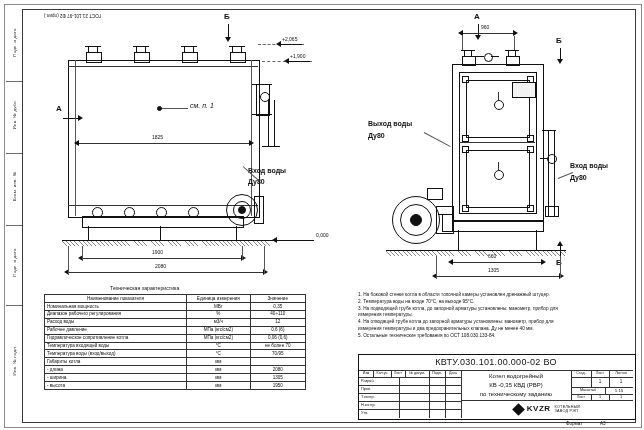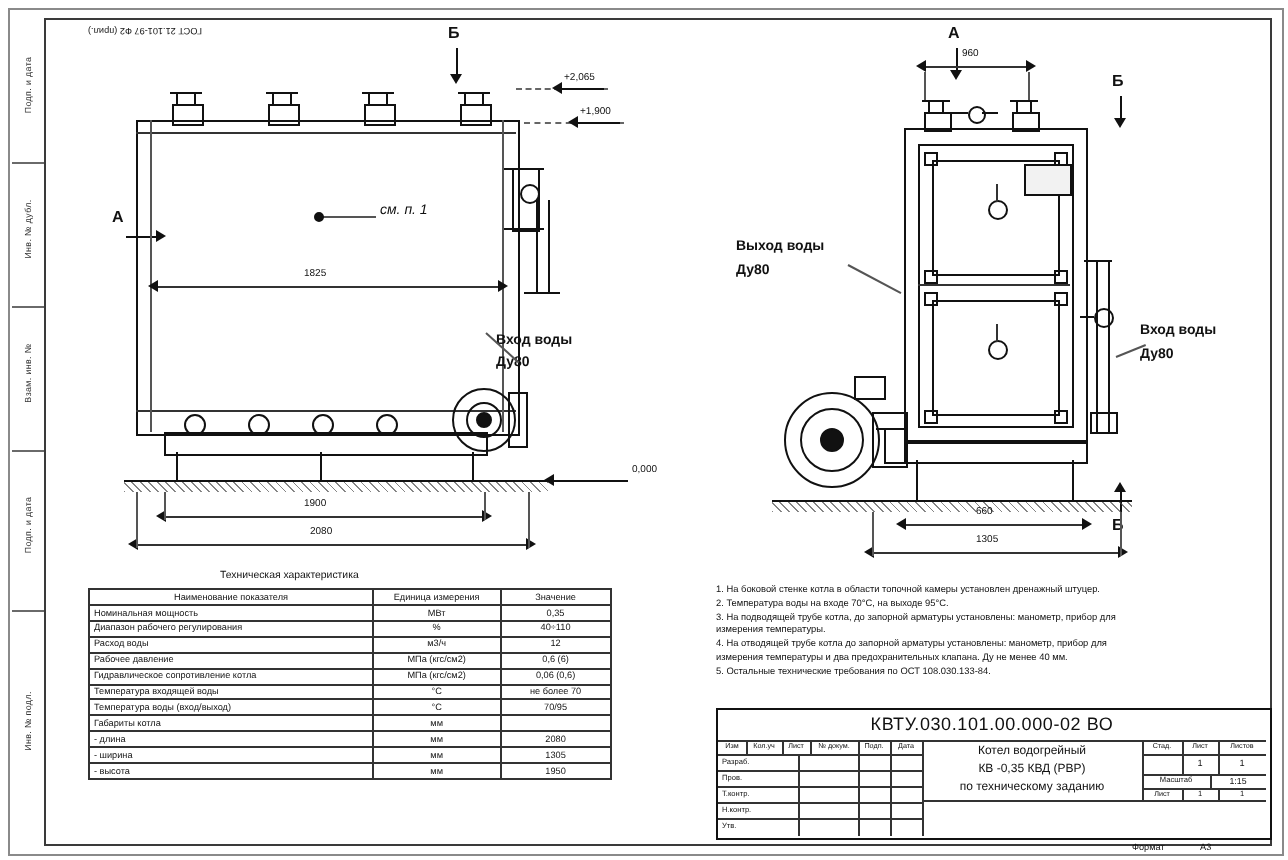--- a/index.html
+++ b/index.html
@@ -422,18 +422,26 @@
     <div class="cell" style="left:212px;top:22px;width:20px;height:10px;font-size:4.6px;"></div>
     <div class="cell" style="left:232px;top:22px;width:18px;height:10px;font-size:4.6px;">1</div>
     <div class="cell nb" style="left:250px;top:22px;width:24px;height:10px;font-size:4.6px;">1</div>
 
     <div class="cell" style="left:212px;top:32px;width:34px;height:7px;font-size:3.8px;">Масштаб</div>
     <div class="cell nb" style="left:246px;top:32px;width:28px;height:7px;font-size:4.4px;">1:15</div>
     <div class="cell" style="left:212px;top:39px;width:20px;height:6px;font-size:3.6px;">Лист</div>
     <div class="cell" style="left:232px;top:39px;width:18px;height:6px;font-size:3.8px;">1</div>
     <div class="cell nb" style="left:250px;top:39px;width:24px;height:6px;font-size:3.8px;">1</div>
 
+    <div class="cell nb bb" style="left:102px;top:45px;width:172px;height:18px;flex-direction:row;gap:4px;">
+      <span style="display:inline-block;width:9px;height:9px;background:#111;transform:rotate(45deg);"></span>
+      <span class="kvzr">KVZR</span>
+      <span style="display:flex;flex-direction:column;align-items:flex-start;">
+        <span class="kvzr-sub">КОТЕЛЬНЫЙ</span>
+        <span class="kvzr-sub">ЗАВОД РЭП</span>
+      </span>
+    </div>
   </div>
 
   <div class="t" style="left:566px;top:421px;font-size:4.6px;">Формат</div>
   <div class="t" style="left:600px;top:421px;font-size:4.6px;">А3</div>
 
 </div>
 
 </body></html>

